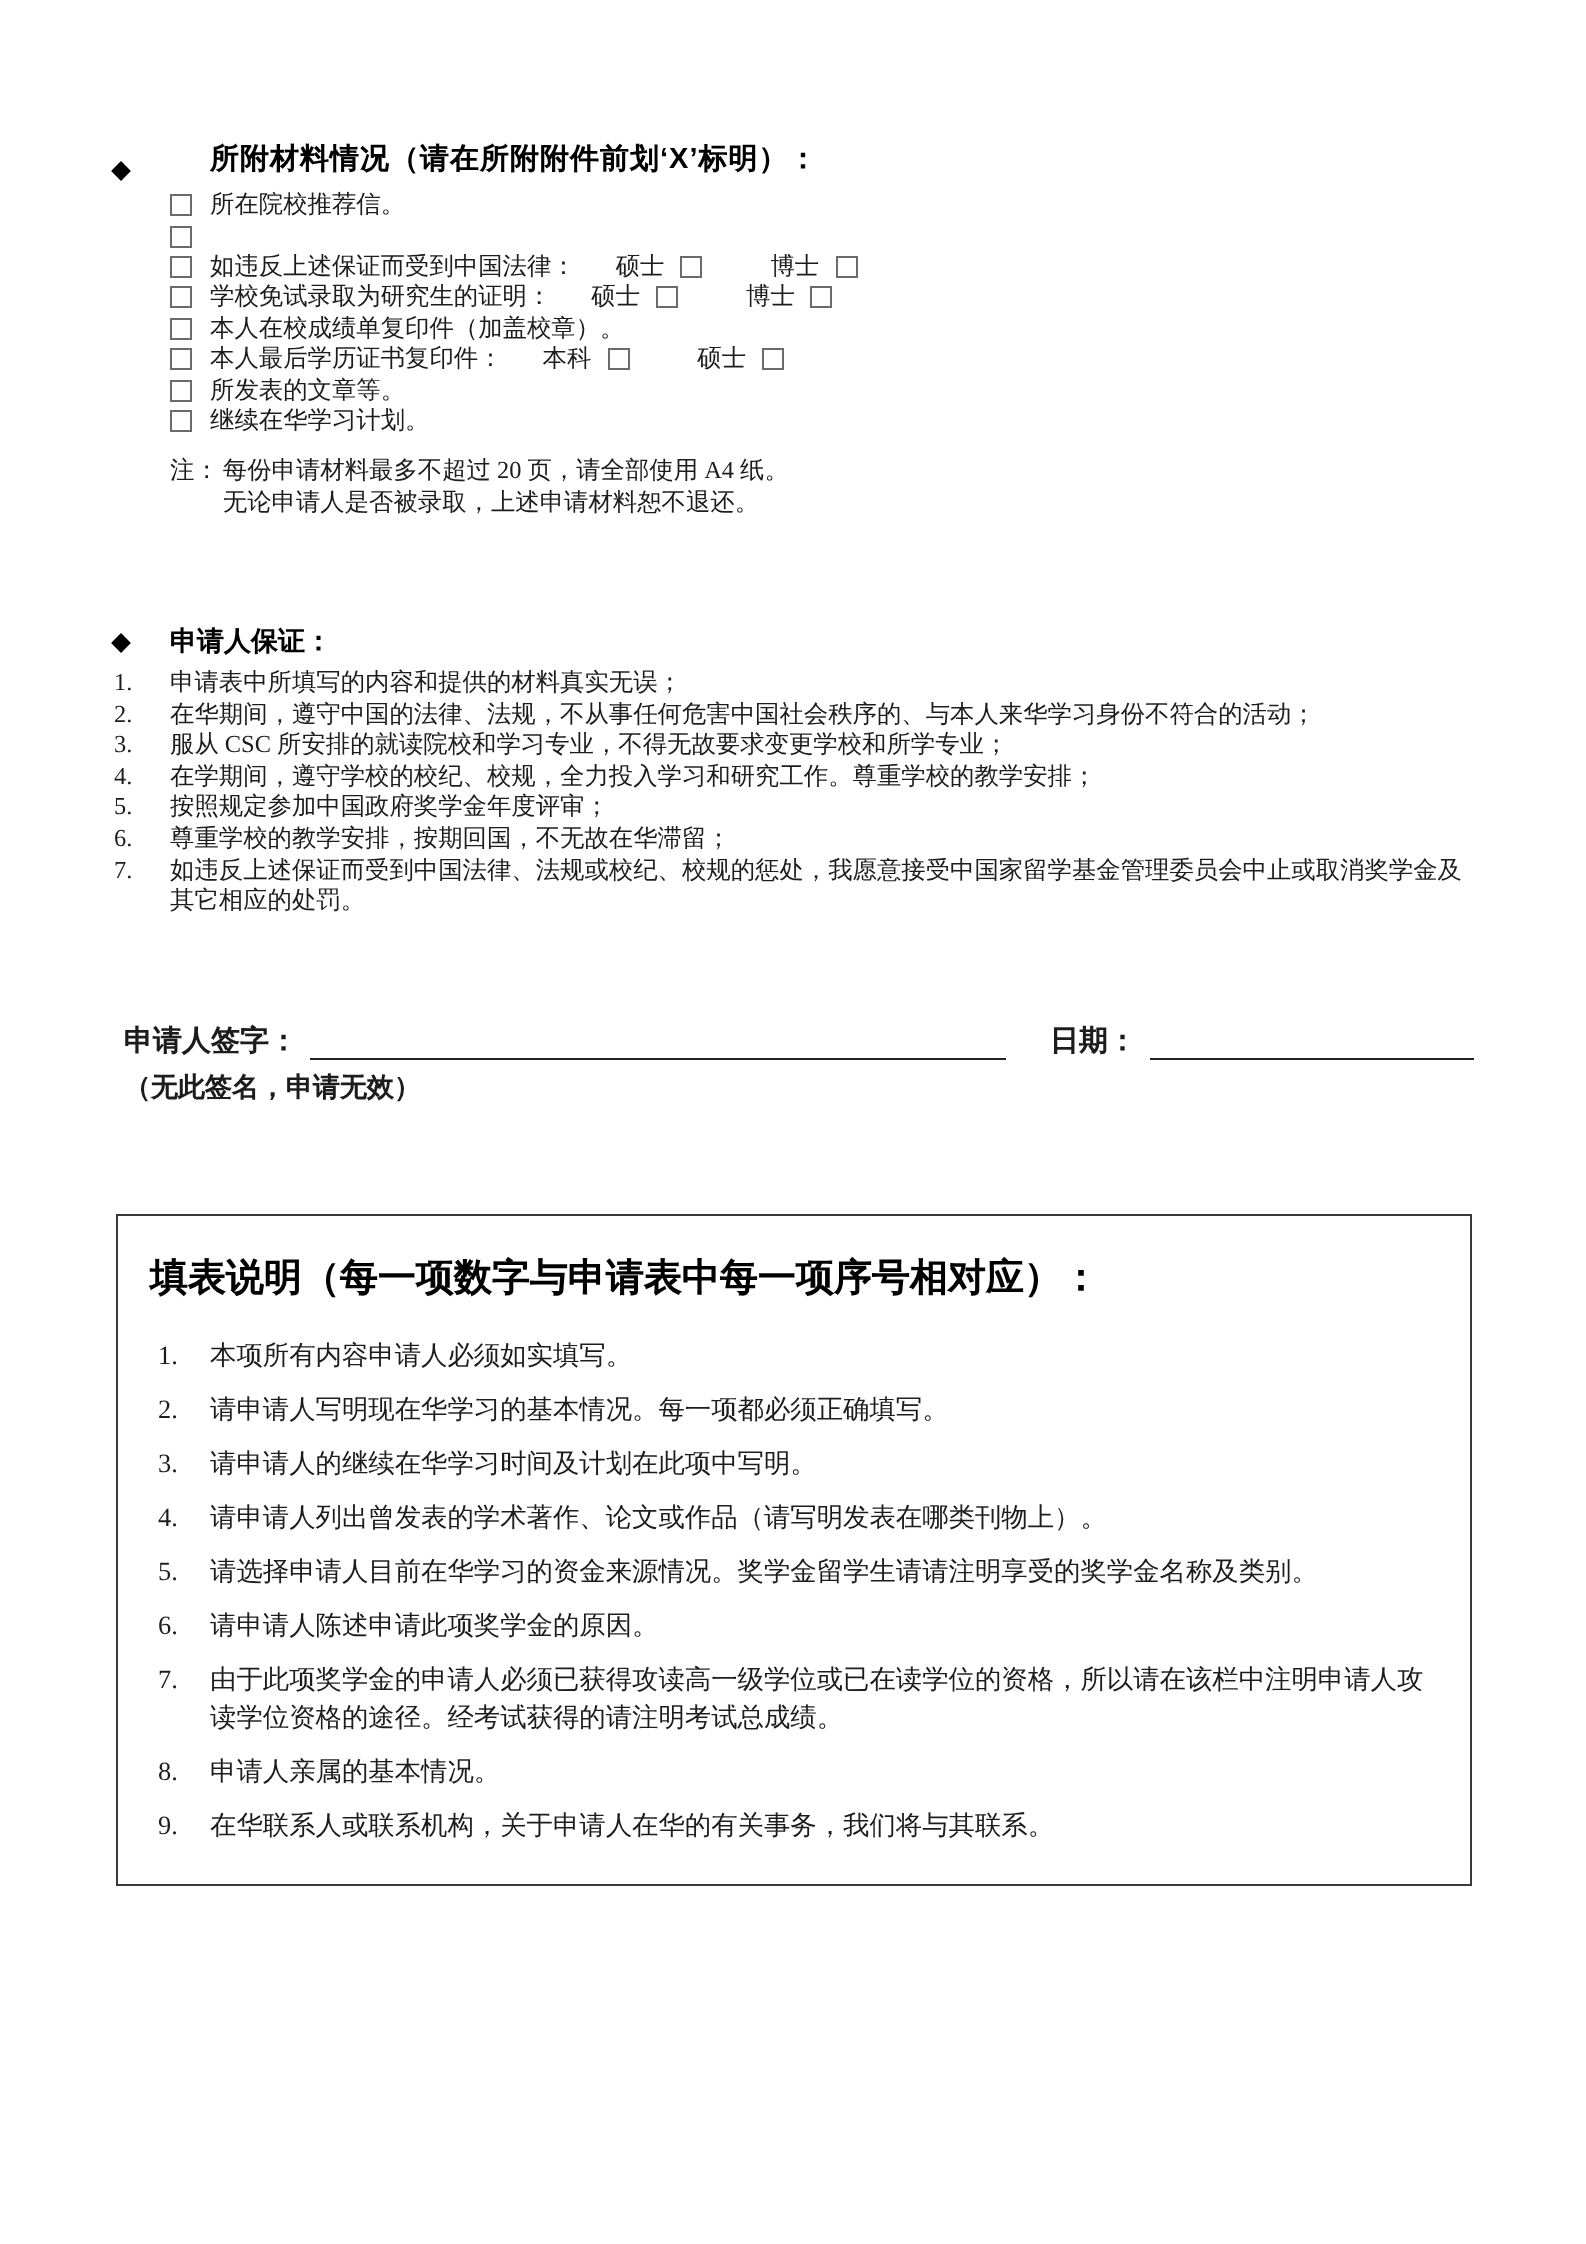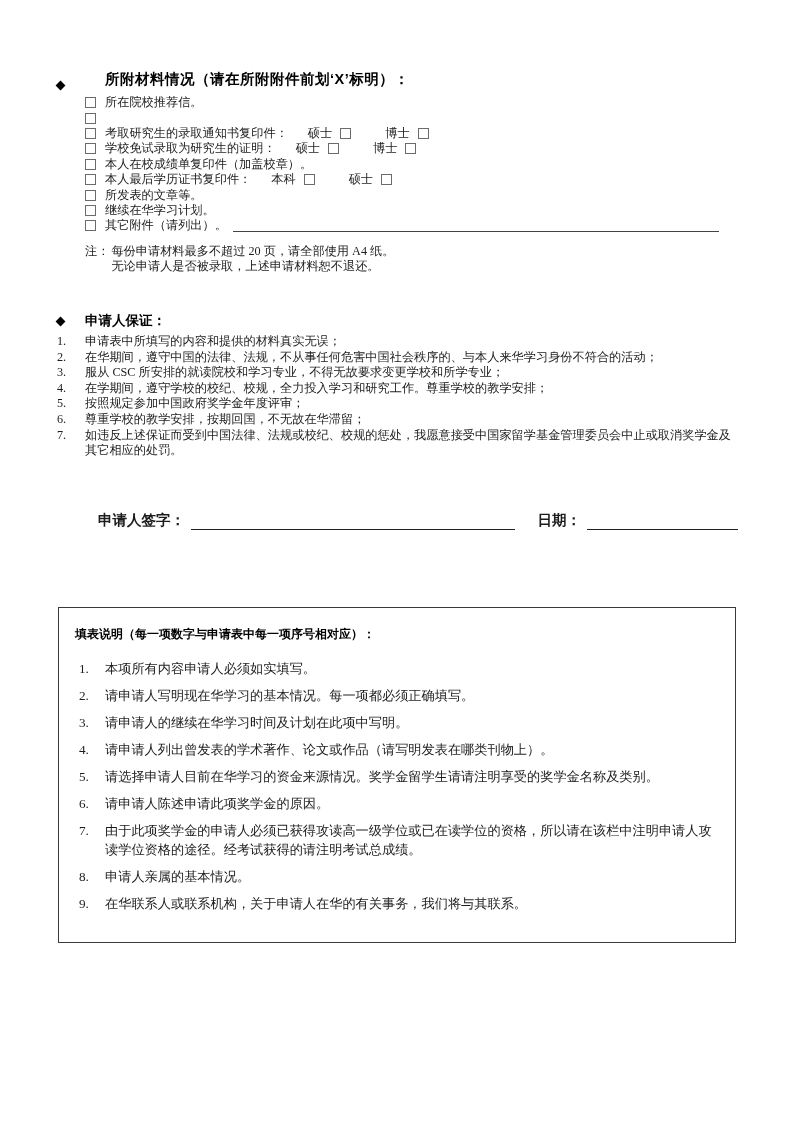--- a/index.html
+++ b/index.html
@@ -58,21 +58,21 @@
   
   #guarantee { position: absolute; left: 57px; top: 312px; width: 684px; }
   #guarantee .title-row { display: flex; align-items: center; }
   #guarantee .title-row .sec-title { font-size: 13.5px; margin-left: 21px; }
   #guar-list { margin-top: 4px; }
   .guar-item { display: flex; font-size: 12.2px; line-height: 15.6px; }
   .guar-num { flex: 0 0 28px; }
   .guar-text { flex: 1 1 auto; }
   
   #sig-block { position: absolute; left: 62px; top: 511px; width: 676px; }
-  #sig-row { display: flex; align-items: flex-end; margin-left: 36px; }
+  #sig-row { display: flex; align-items: flex-end; }
   .sig-label {
     font-family: "Liberation Sans", "DejaVu Sans", sans-serif;
     font-weight: bold; font-size: 14.5px; white-space: nowrap;
   }
   .sig-line {
     border-bottom: 1px solid #222;
     height: 16px;
     display: inline-block;
   }
   #sig-line-signature { width: 348px; margin-left: 6px; }
@@ -87,21 +87,21 @@
     position: absolute;
     left: 58px; top: 607px;
     width: 678px; height: 336px;
     border: 1.5px solid #3a3a3a;
     padding: 18px 16px 0 16px;
     background: #fff;
   }
   #instructions-box .box-title {
     font-family: "Liberation Sans", "DejaVu Sans", sans-serif;
     font-weight: bold;
-    font-size: 12px;
+    font-size: 19px;
     color: #000;
     margin-bottom: 16px;
   }
   .instr-item { display: flex; font-size: 13.2px; line-height: 19px; margin-bottom: 8px; }
   .instr-num { flex: 0 0 30px; padding-left: 4px; }
   .instr-text { flex: 1 1 auto; }
 </style>
 </head>
 <body>
 
@@ -115,21 +115,21 @@
     <div id="att-list">
         <div class="att-row">
           <span class="cb"></span>
           <span class="att-label">所在院校推荐信。</span>
         </div>
         <div class="att-row">
           <span class="cb"></span>
         </div>
         <div class="att-row">
           <span class="cb"></span>
-          <span class="att-label">考取研究生的录取通知书复印件：</span>
+          <span class="att-label">如违反上述保证而受到中国法律：</span>
           <span class="opt-label">硕士</span>
           <span class="cb"></span>
           <span class="opt-label second">博士</span>
           <span class="cb"></span>
         </div>
         <div class="att-row">
           <span class="cb"></span>
           <span class="att-label">学校免试录取为研究生的证明：</span>
           <span class="opt-label">硕士</span>
           <span class="cb"></span>
@@ -148,25 +148,20 @@
           <span class="opt-label second">硕士</span>
           <span class="cb"></span>
         </div>
         <div class="att-row">
           <span class="cb"></span>
           <span class="att-label">所发表的文章等。</span>
         </div>
         <div class="att-row">
           <span class="cb"></span>
           <span class="att-label">继续在华学习计划。</span>
-        </div>
-        <div class="att-row">
-          <span class="cb"></span>
-          <span class="att-label">其它附件（请列出）。</span>
-          <span class="fill-line"></span>
         </div>
       </div>
     <div class="note-block">
       <span class="note-label">注：</span>
       <div class="note-lines">
         <div>每份申请材料最多不超过 20 页，请全部使用 A4 纸。</div>
         <div>无论申请人是否被录取，上述申请材料恕不退还。</div>
       </div>
     </div>
   </section>
@@ -208,20 +203,21 @@
       </div>
   </section>
 
   <div id="sig-block">
     <div id="sig-row">
       <span class="sig-label">申请人签字：</span>
       <span class="sig-line" id="sig-line-signature"></span>
       <span class="sig-label" id="date-label">日期：</span>
       <span class="sig-line" id="sig-line-date"></span>
     </div>
+    <div id="sig-note">（无此签名，申请无效）</div>
   </div>
 
   <div id="instructions-box">
     <div class="box-title">填表说明（每一项数字与申请表中每一项序号相对应）：</div>
     <div id="instr-list">
         <div class="instr-item">
           <span class="instr-num">1.</span>
           <span class="instr-text">本项所有内容申请人必须如实填写。</span>
         </div>
         <div class="instr-item">

